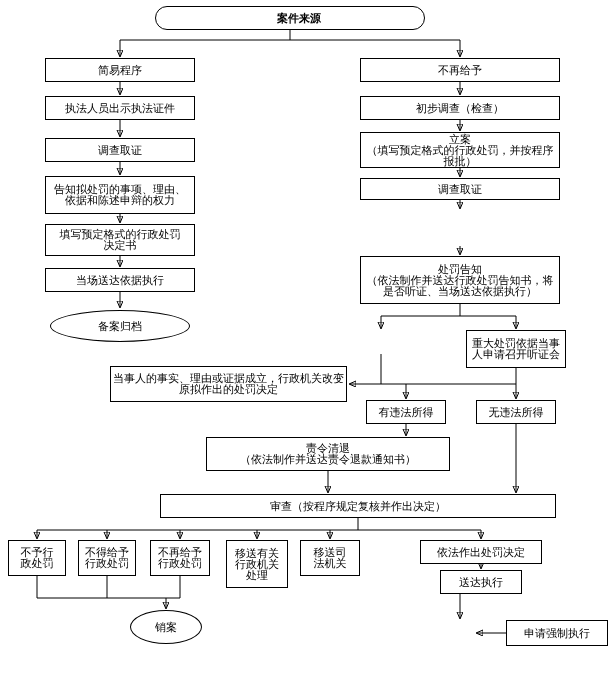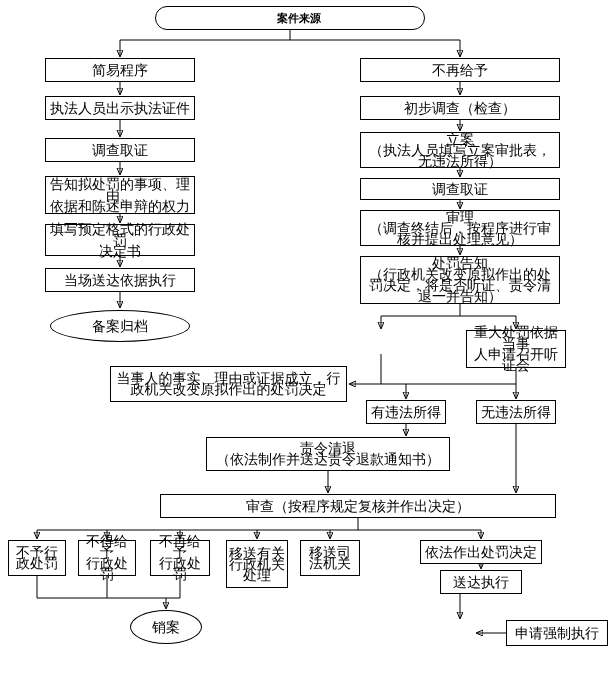--- a/index.html
+++ b/index.html
@@ -4,21 +4,21 @@
 <style>
   html,body{margin:0;padding:0;background:#ffffff;}
   #stage{
     position:relative;width:615px;height:680px;background:#ffffff;
     font-family:"DejaVu Sans",sans-serif;color:#000;
   }
   #connectors{position:absolute;left:0;top:0;pointer-events:none;}
   .node{
     position:absolute;box-sizing:border-box;border:1px solid #000;background:#fff;
     display:flex;align-items:center;justify-content:center;text-align:center;
-    font-size:14px;line-height:11px;white-space:pre-line;padding:1px 2px;
+    font-size:11px;line-height:11px;white-space:pre-line;padding:1px 2px;
   }
   .rounded{border-radius:12px;font-size:11px;font-weight:bold;padding-left:20px;}
   .oval{border-radius:50%;}
   path{stroke:#000;stroke-width:1;fill:none;}
 </style>
 </head>
 <body>
 
 <div id="stage">
 
@@ -85,26 +85,24 @@
   <div class="node" style="left:45px;top:176px;width:150px;height:38px">告知拟处罚的事项、理由、
 依据和陈述申辩的权力</div>
   <div class="node" style="left:45px;top:224px;width:150px;height:32px">填写预定格式的行政处罚
 决定书</div>
   <div class="node" style="left:45px;top:268px;width:150px;height:24px">当场送达依据执行</div>
   <div class="node oval" style="left:50px;top:310px;width:140px;height:32px">备案归档</div>
 
   <div class="node" style="left:360px;top:58px;width:200px;height:24px">不再给予</div>
   <div class="node" style="left:360px;top:96px;width:200px;height:24px">初步调查（检查）</div>
   <div class="node" style="left:360px;top:132px;width:200px;height:36px">立案
-（执法人员填写立案审批表，无违法所得）</div>
+（填写预定格式的行政处罚，并按程序报批）</div>
   <div class="node" style="left:360px;top:178px;width:200px;height:22px">调查取证</div>
-  <div class="node" style="left:360px;top:210px;width:200px;height:36px">审理
-（调查终结后，按程序进行审核并提出处理意见）</div>
   <div class="node" style="left:360px;top:256px;width:200px;height:48px">处罚告知
-（行政机关改变原拟作出的处罚决定，将是否听证、责令清退一并告知）</div>
+（依法制作并送达行政处罚告知书，将是否听证、当场送达依据执行）</div>
 
   <div class="node" style="left:466px;top:330px;width:100px;height:38px">重大处罚依据当事
 人申请召开听证会</div>
   <div class="node" style="left:110px;top:366px;width:237px;height:36px">当事人的事实、理由或证据成立，行政机关改变原拟作出的处罚决定</div>
 
   <div class="node" style="left:366px;top:400px;width:80px;height:24px">有违法所得</div>
   <div class="node" style="left:476px;top:400px;width:80px;height:24px">无违法所得</div>
   <div class="node" style="left:206px;top:437px;width:244px;height:34px">责令清退
 （依法制作并送达责令退款通知书）</div>
   <div class="node" style="left:160px;top:494px;width:396px;height:24px">审查（按程序规定复核并作出决定）</div>

